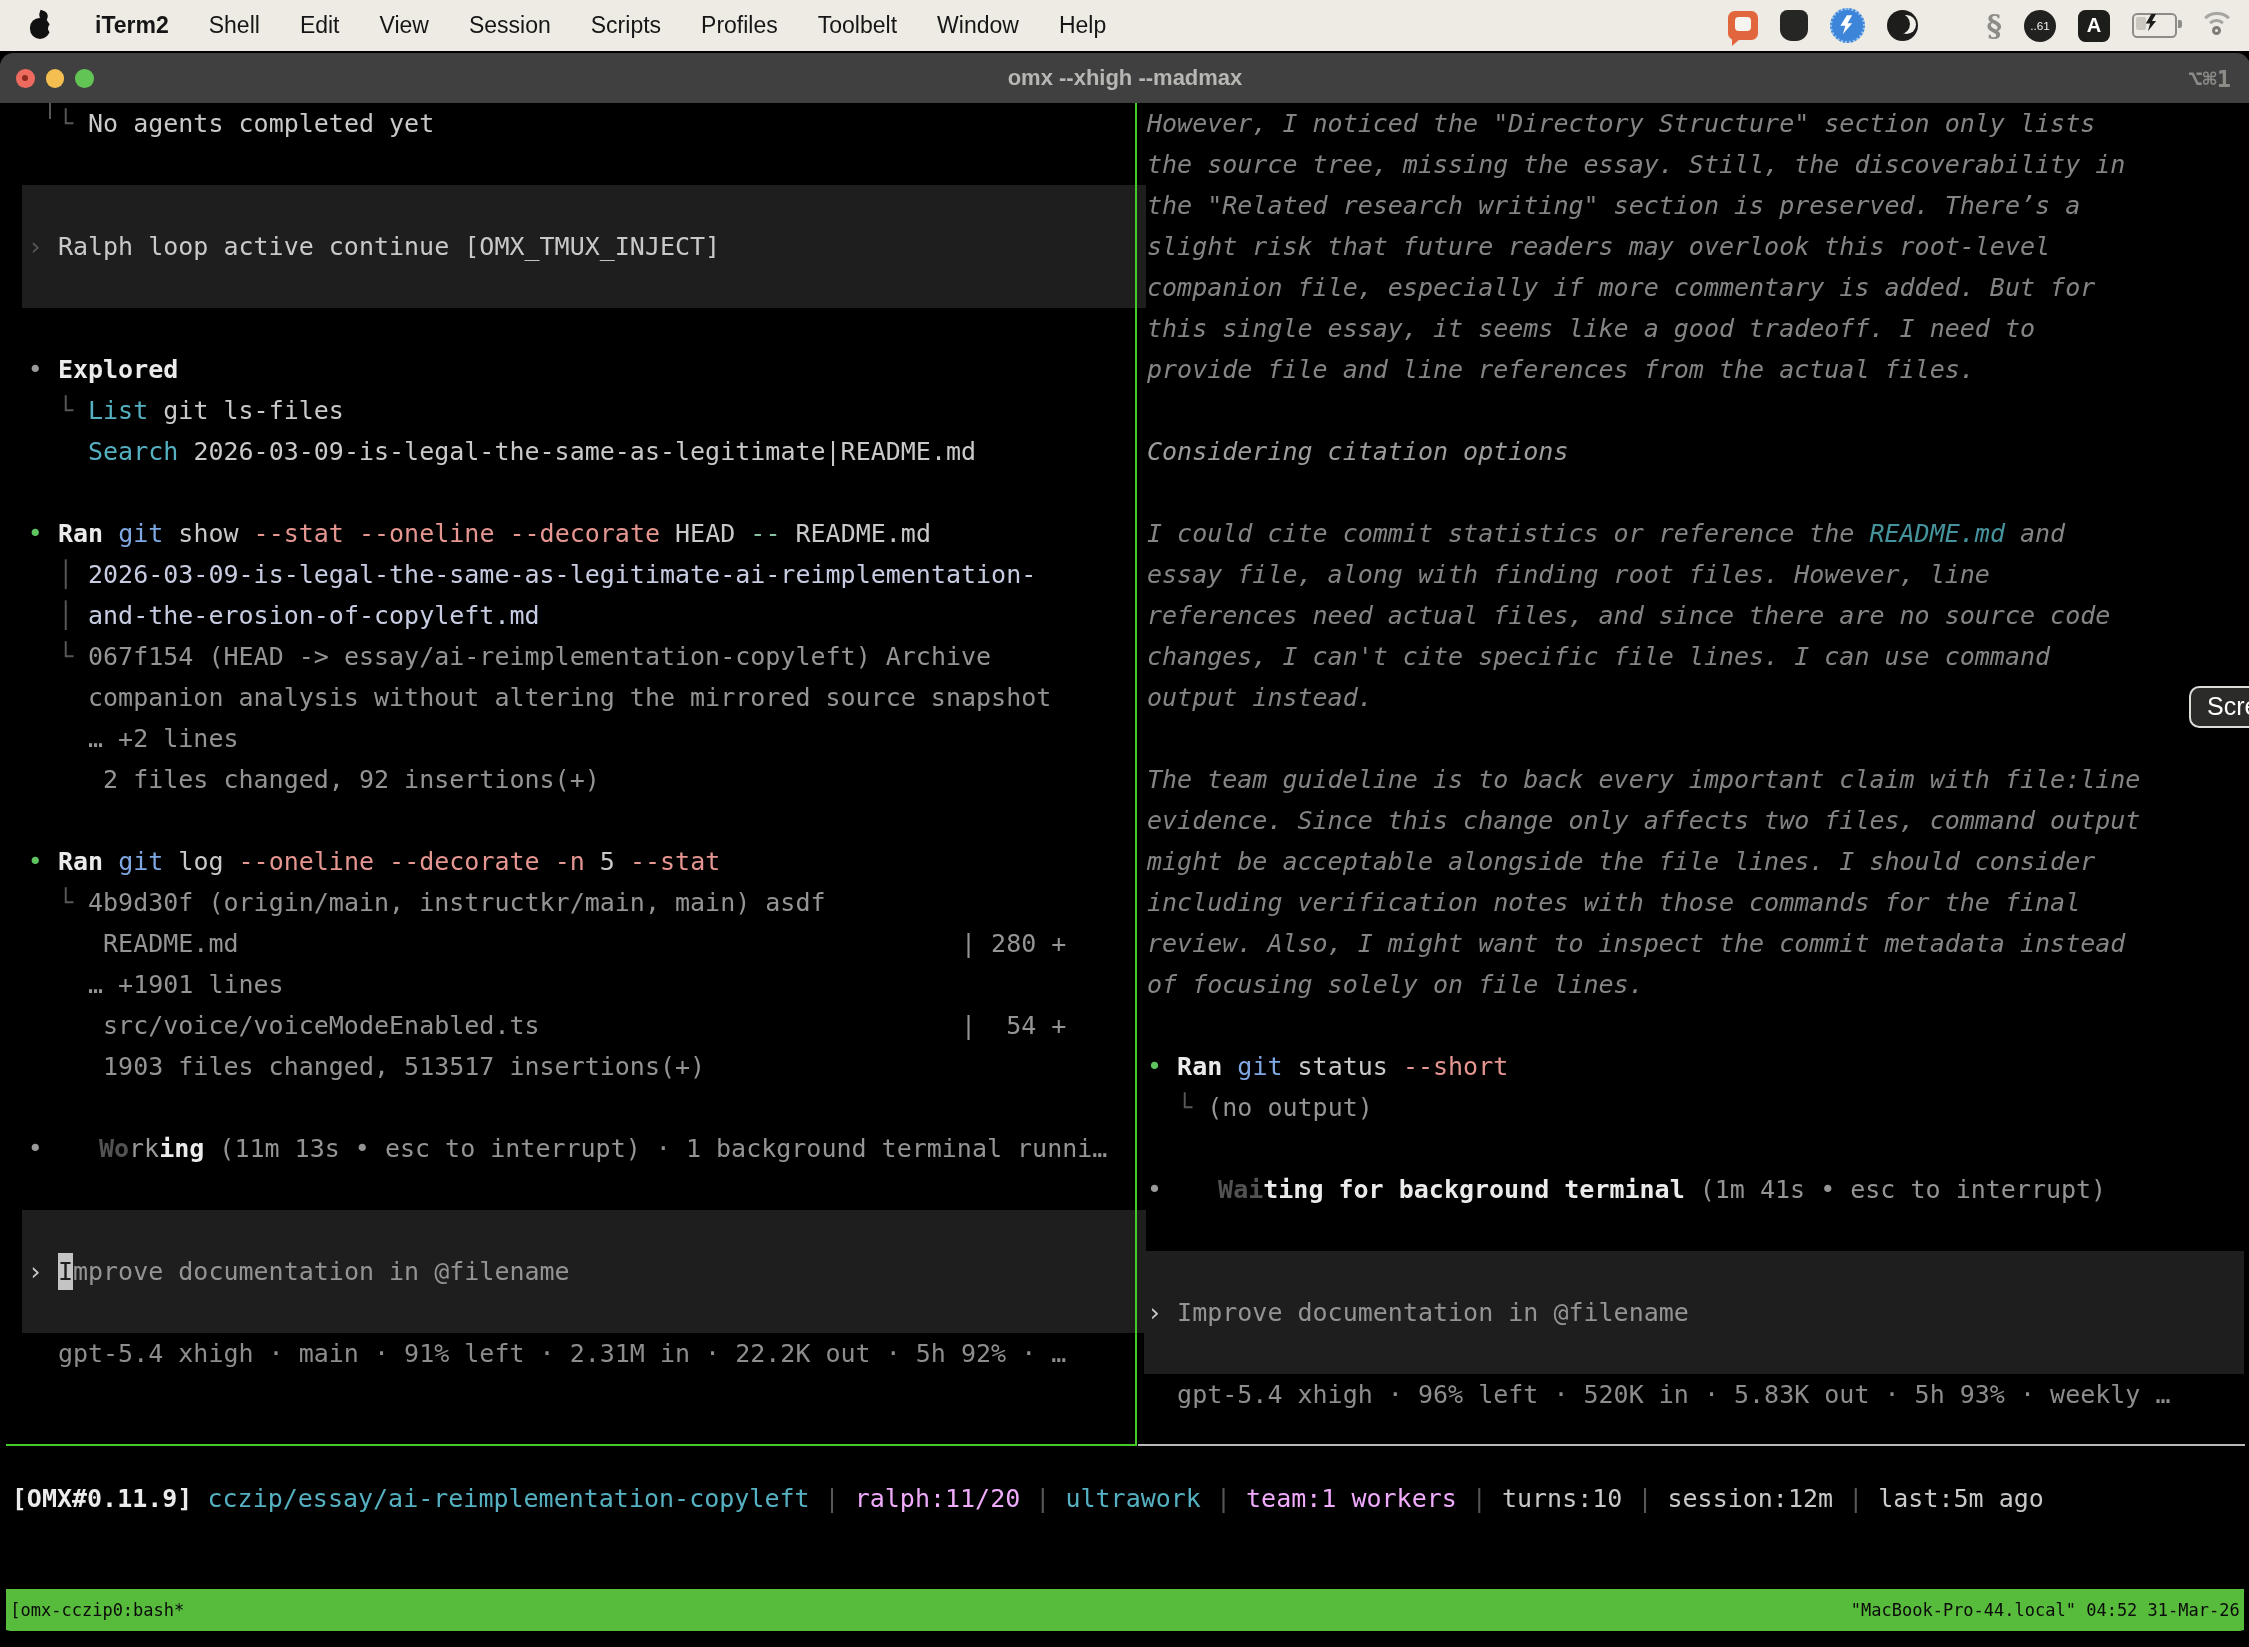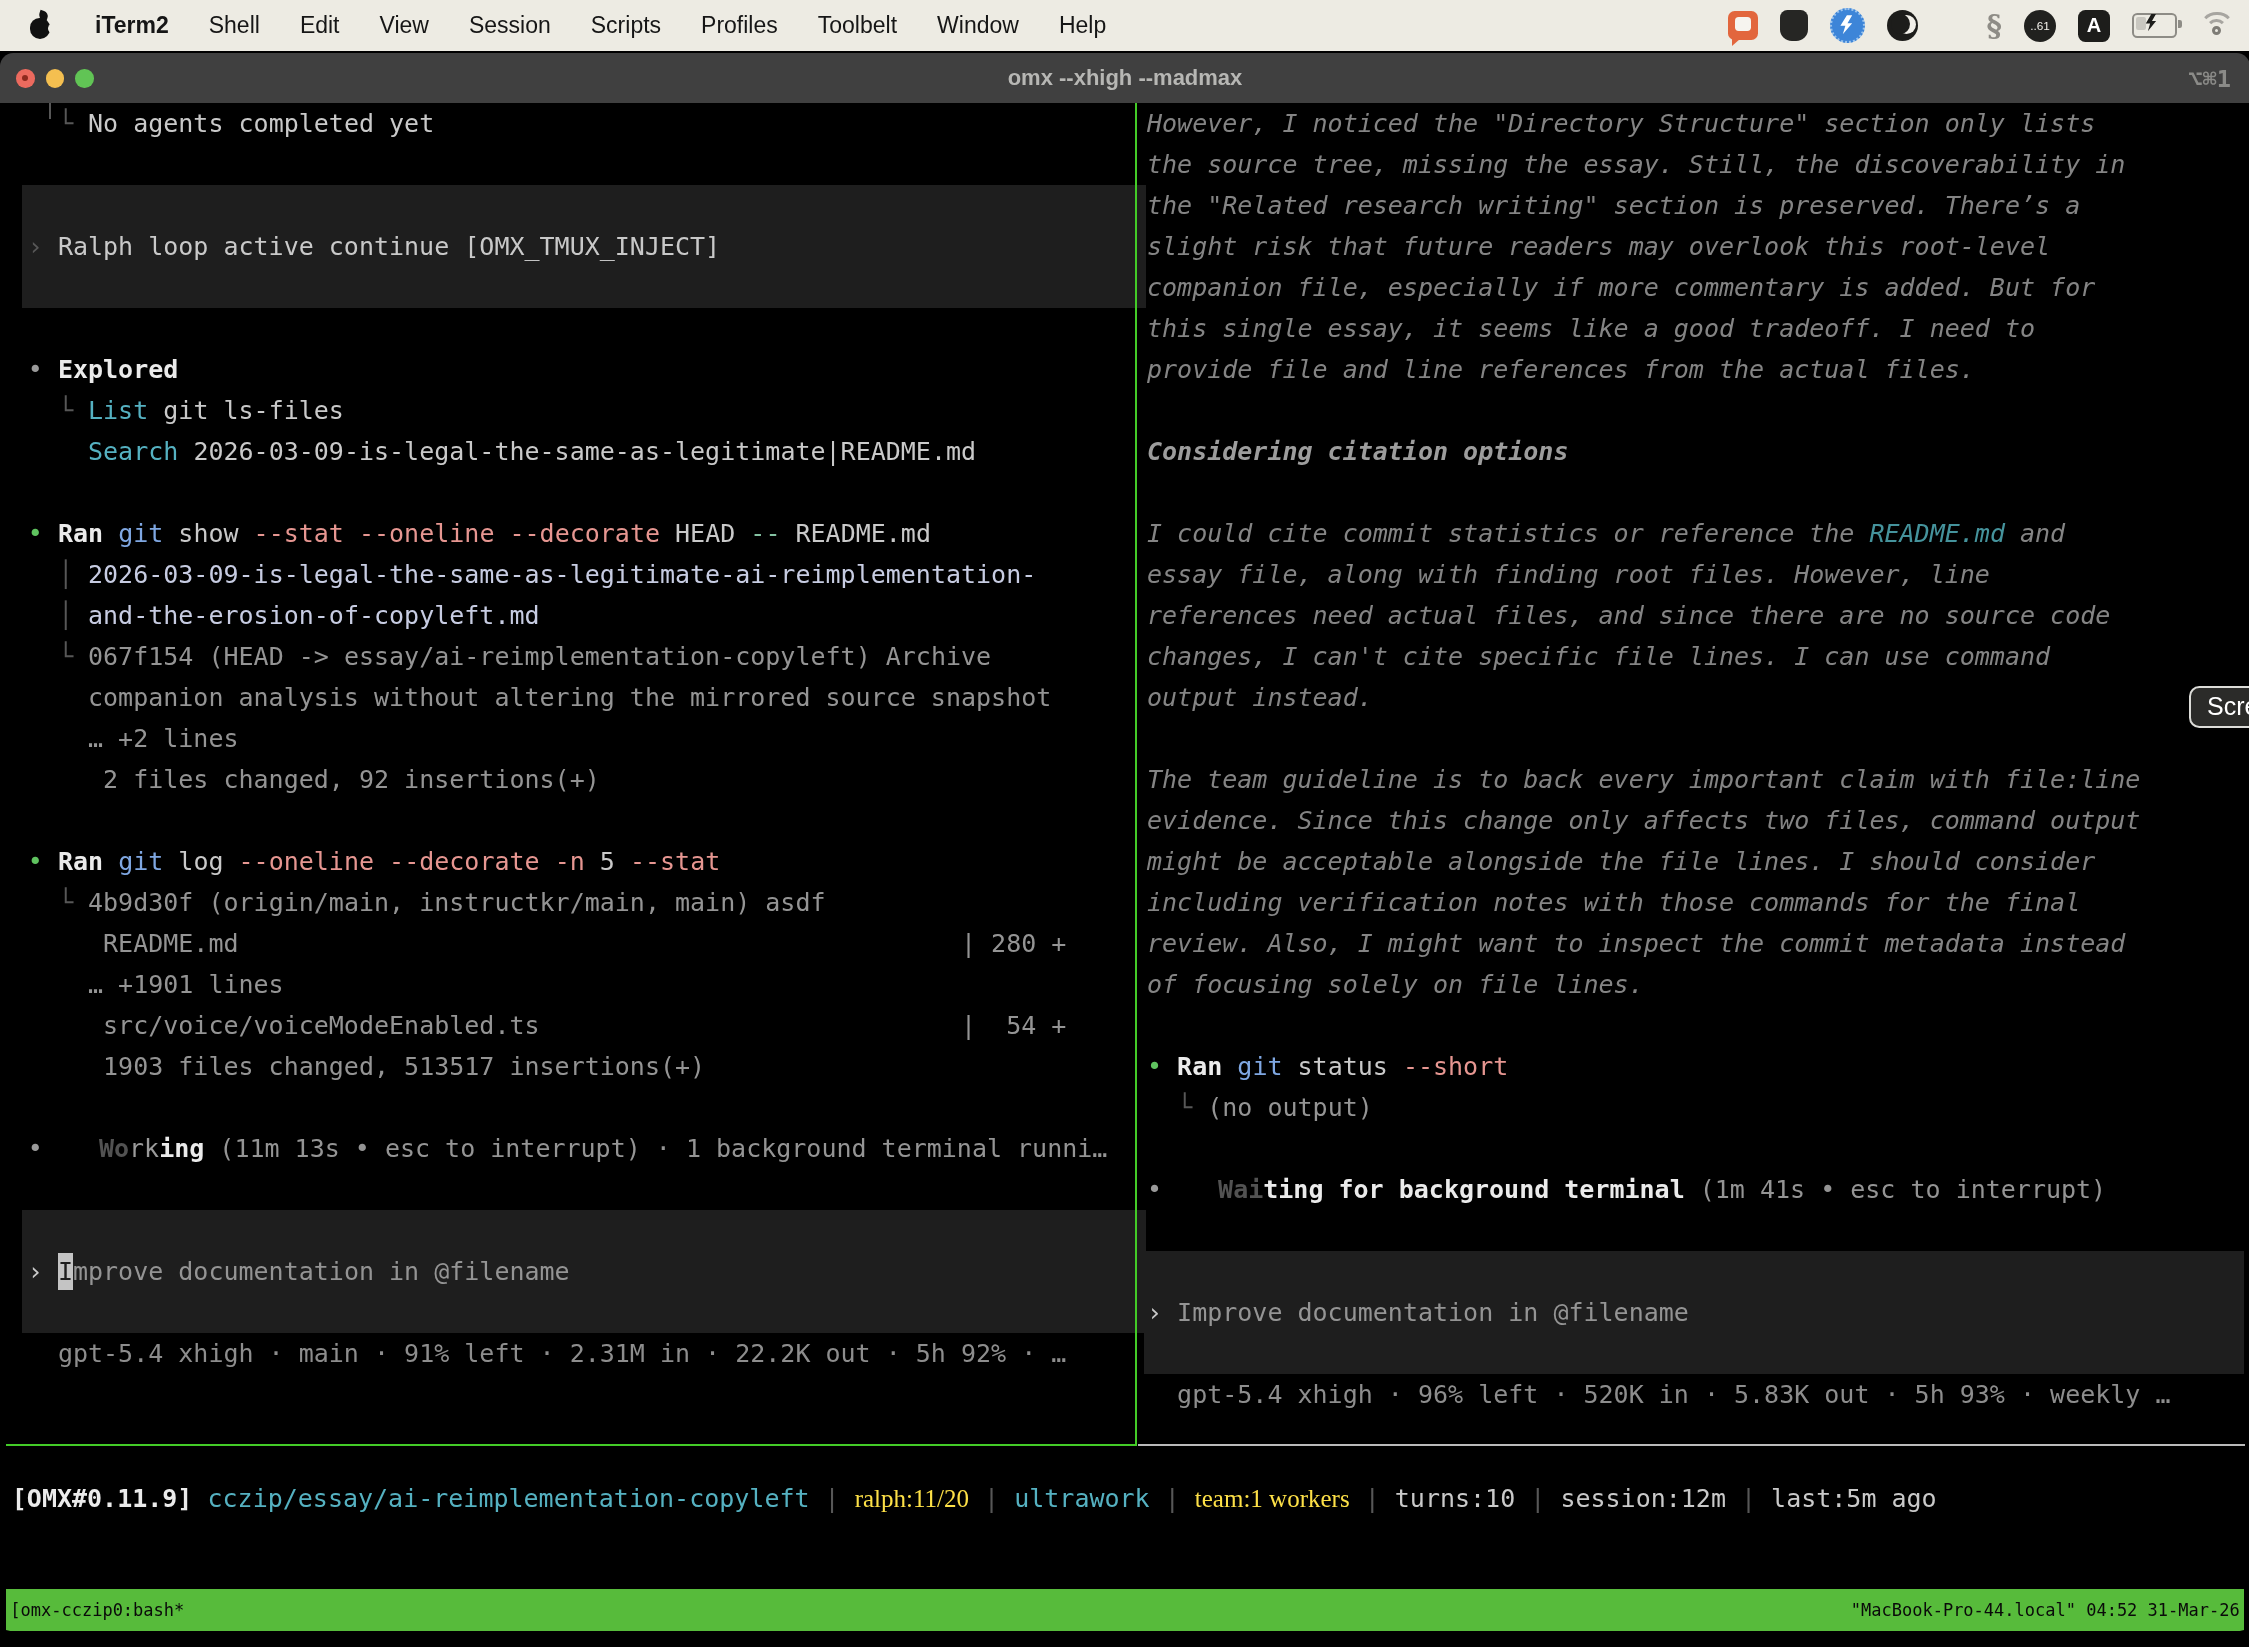--- a/index.html
+++ b/index.html
@@ -80,27 +80,27 @@
 
   .x-d{color:#575757;}
   .x-l{color:#c9c9c9;}
   .x-w{color:#ebebeb;font-weight:bold;}
   .x-f{color:#c7cce2;}
   .x-c{color:#55b1c1;}
   .x-b{color:#7fa7e2;}
   .x-r{color:#e69691;margin-top:40px;}
   .x-m{color:#84c2a2;}
   .x-gn{color:#5fc35f;}
-  .x-gn2{color:#fde047;font-family:Liberation Serif, serif;}
+  .x-gn2{color:#f0abfc;}
   .x-sh1{color:#525252;font-weight:bold;margin-left:41px;}
   .x-sh2{color:#9a9a9a;}
   .x-st{color:#8d8d8d;}
   .x-g{color:#949494;}
   .x-it{font-style:italic;color:#848484;}
-  .x-ith{font-style:italic;font-weight:bold;color:#9d9d9d;}
+  .x-ith{font-style:italic;font-weight:normal;color:#9d9d9d;}
   .x-itc{font-style:italic;color:#45939c;}
   .x-cur{background:#c4c4c4;color:#1e1e1e;padding:3.7px 0;}
 
   .divider-v{position:absolute;left:1135px;top:50px;width:2.2px;height:1343px;background:#43cb27;}
   .pane-guide{position:absolute;left:49px;top:50px;width:2.2px;height:16px;background:#575757;}
   .border-left{position:absolute;left:5.9px;top:1391px;width:1129px;height:2.2px;background:#43cb27;}
   .border-right{position:absolute;left:1138px;top:1391px;width:1107px;height:2.2px;background:#b9b9b9;}
 
   
   .tmuxbar{position:absolute;left:5.9px;right:5.9px;top:1536px;height:42px;background:#57bb3b;

